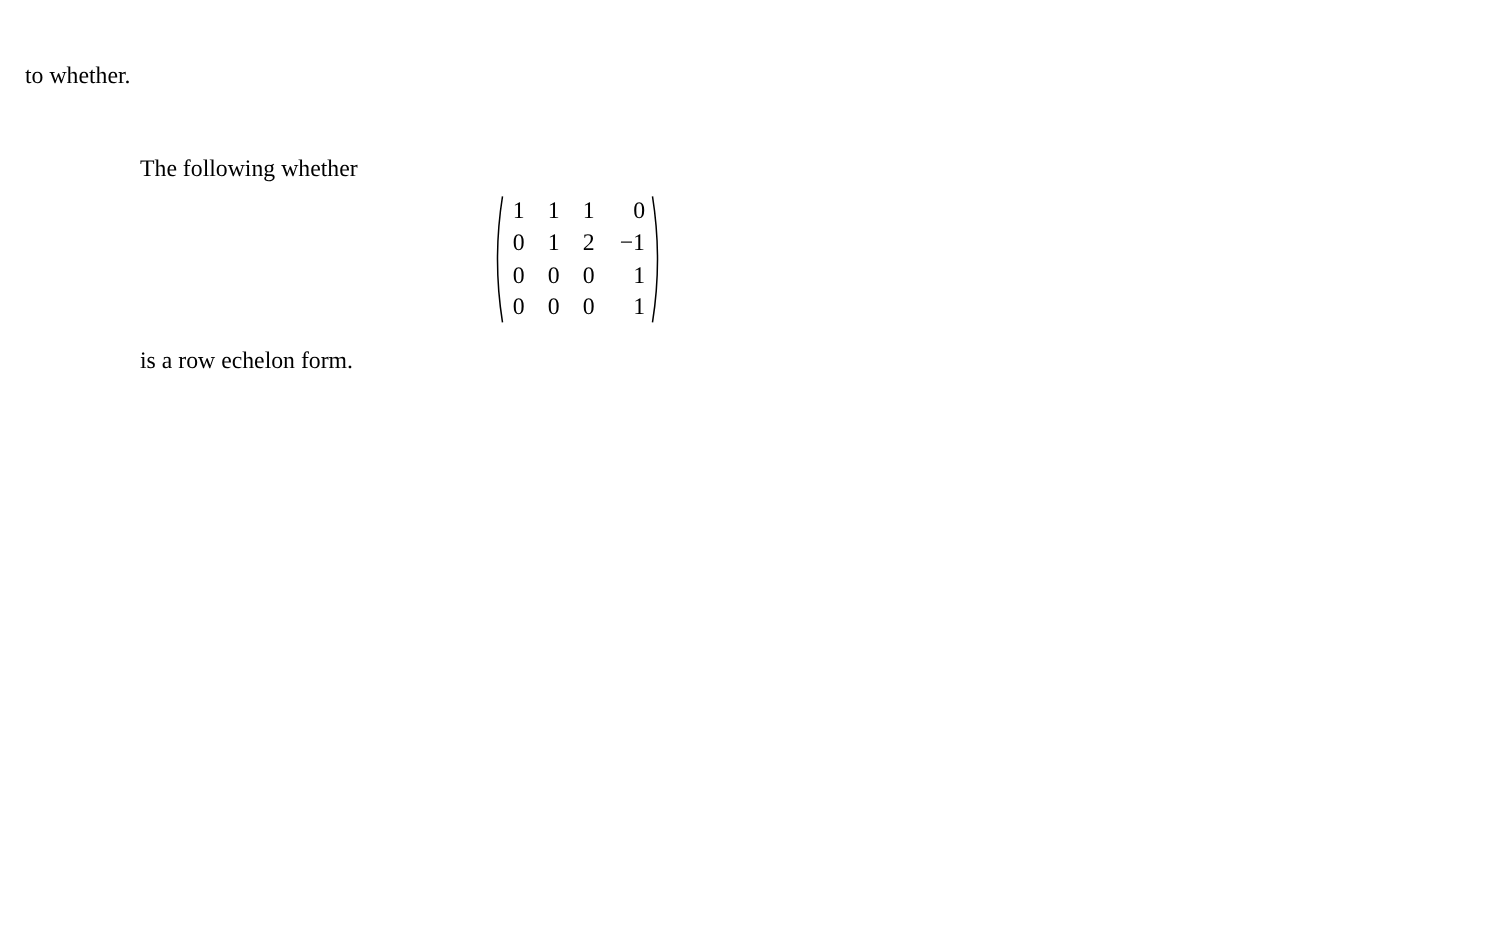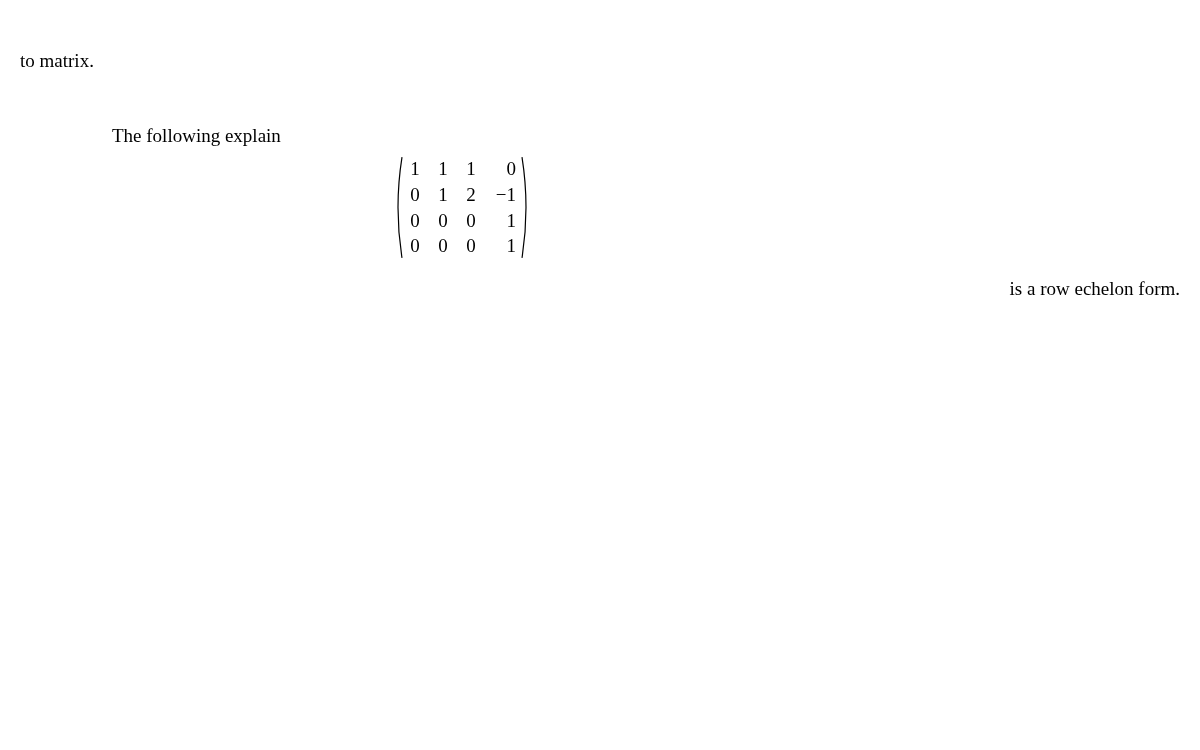--- a/index.html
+++ b/index.html
@@ -60,33 +60,32 @@
       min-width: 14px;
       font-size: 19px;
       line-height: 1.25;
     }
     .cell.wide {
       min-width: 24px;
       text-align: right;
     }
     .problem-outro {
       margin-top: 8px;
-      text-align: right;
     }
   </style>
 </head>
 <body>
 
 <div class="instruction">
   <br>
-  <span>to matrix.</span>
+  <span>to whether.</span>
 </div>
 
 <div class="problem">
-  <div class="problem-intro">The following explain</div>
+  <div class="problem-intro">The following whether</div>
 
   <div class="matrix-wrapper">
     <div class="matrix">
       <div class="paren-left">
         <svg viewBox="0 0 12 100" preserveAspectRatio="none">
           <path d="M 10 2 Q 2 50 10 98" stroke="#000" stroke-width="1.2" fill="none"></path>
         </svg>
       </div>
       <div class="matrix-body">
         <span class="cell">1</span>

